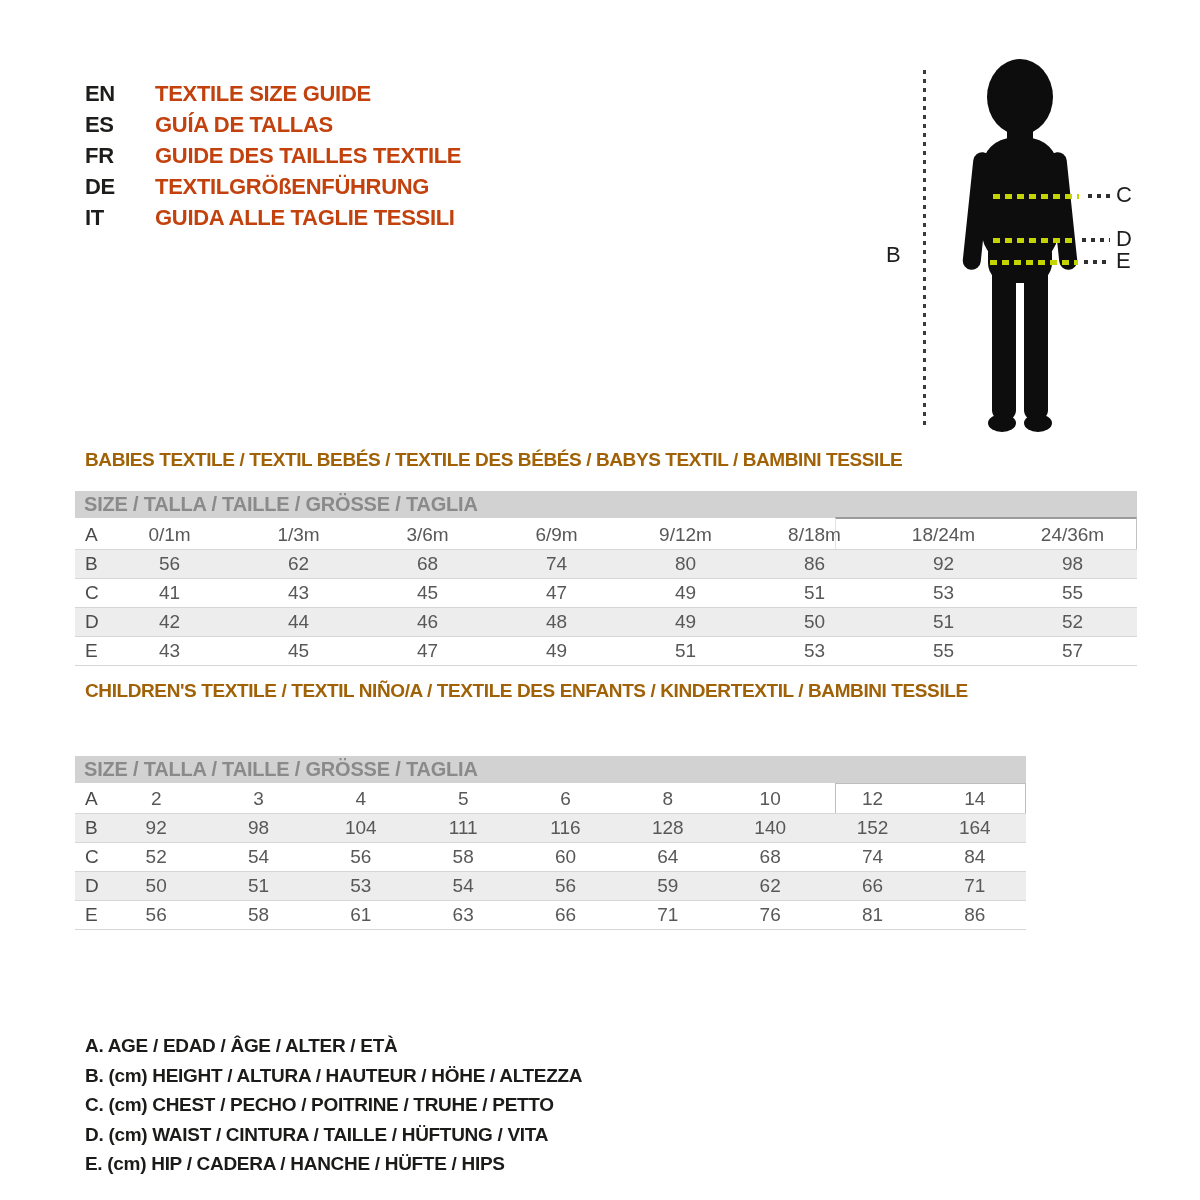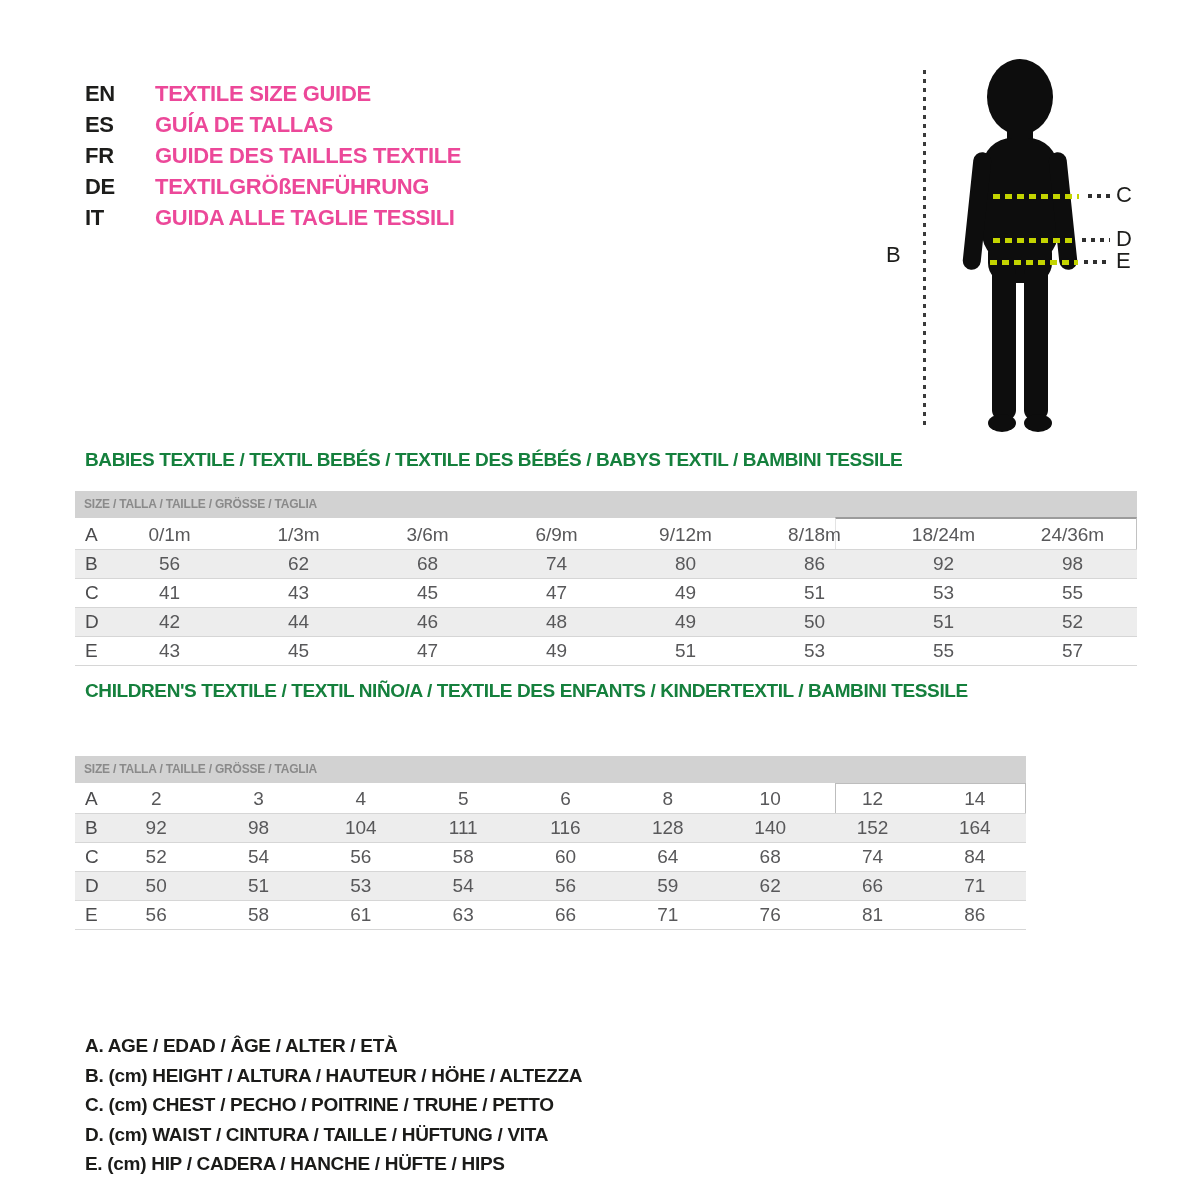--- a/index.html
+++ b/index.html
@@ -4,21 +4,21 @@
 <style>
   * { margin:0; padding:0; box-sizing:border-box; }
   html,body { background:#ffffff; }
   body { font-family:"Liberation Sans", sans-serif; }
   .page { position:relative; width:1200px; height:1200px; background:#ffffff; overflow:hidden; }
 
   
   .lang-list { position:absolute; left:85px; top:78px; }
   .lang-row { display:flex; height:31px; line-height:31px; }
   .lang-code { width:70px; font-size:22px; font-weight:bold; color:#1d1d1b; letter-spacing:-0.3px; }
-  .lang-label { font-size:22px; font-weight:bold; color:#ec4899; letter-spacing:-0.3px; }
+  .lang-label { font-size:22px; font-weight:bold; color:#c2410c; letter-spacing:-0.3px; }
 
   
   .figure-area { position:absolute; left:860px; top:50px; width:330px; height:400px; }
   .vline { position:absolute; left:63px; top:20px; width:3px; height:360px;
            background:repeating-linear-gradient(to bottom, #3a3a3a 0 4px, transparent 4px 9px); }
   .blabel { position:absolute; left:26px; top:192px; font-size:22px; color:#1d1d1b; }
   .silhouette { position:absolute; left:100px; top:8px; }
   .mseg { position:absolute; height:5px; }
   .mseg.yellow { background:repeating-linear-gradient(to right, #c3d400 0 7px, transparent 7px 12px); }
   .mseg.black { height:4px; background:repeating-linear-gradient(to right, #2f2f2f 0 4px, transparent 4px 9px); }
@@ -27,30 +27,30 @@
   .seg-chest-b { left:228px; top:144px; width:22px; }
   .lbl-chest   { left:256px; top:182px; top:132px; }
   .seg-waist-y { left:133px; top:188px; width:82px; }
   .seg-waist-b { left:222px; top:188px; width:28px; }
   .lbl-waist   { left:256px; top:176px; }
   .seg-hip-y   { left:130px; top:210px; width:88px; }
   .seg-hip-b   { left:224px; top:210px; width:26px; }
   .lbl-hip     { left:256px; top:198px; }
 
   
-  .tbl-title { position:absolute; left:85px; font-size:19px; font-weight:bold; color:#15803d; letter-spacing:-0.4px; }
+  .tbl-title { position:absolute; left:85px; font-size:19px; font-weight:bold; color:#a16207; letter-spacing:-0.4px; }
   .t1 { top:449px; }
   .t2 { top:680px; }
 
   
   .stable { position:absolute; left:75px; }
   #table-babies { top:491px; width:1062px; }
   #table-children { top:756px; width:951px; }
   .size-band { height:27px; line-height:27px; background:#d2d2d2; color:#8a8a8a;
-               font-size:12px; font-weight:bold; padding-left:9px; letter-spacing:-0.2px; margin-bottom:3px; }
+               font-size:20px; font-weight:bold; padding-left:9px; letter-spacing:-0.2px; margin-bottom:3px; }
   #table-children .size-band { margin-bottom:2px; }
   .srow { display:grid; height:29px; line-height:28px; border-bottom:1px solid #d6d6d6;
           position:relative; z-index:1; font-size:19px; color:#58585a; }
   .srow.alt { background:#ededed; }
   .srow .rlabel { padding-left:10px; text-align:left; color:#4b4b4d; }
   .srow .val { text-align:center; }
   .hl { position:absolute; background:#ffffff; z-index:0; }
   .hl-babies { left:760px; top:26px; width:302px; height:33px;
                border-top:2px solid #9c9c9c; border-right:1px solid #c2c2c2; border-left:1px solid #e3e3e3; }
   .hl-children { left:760px; top:27px; width:191px; height:32px;

